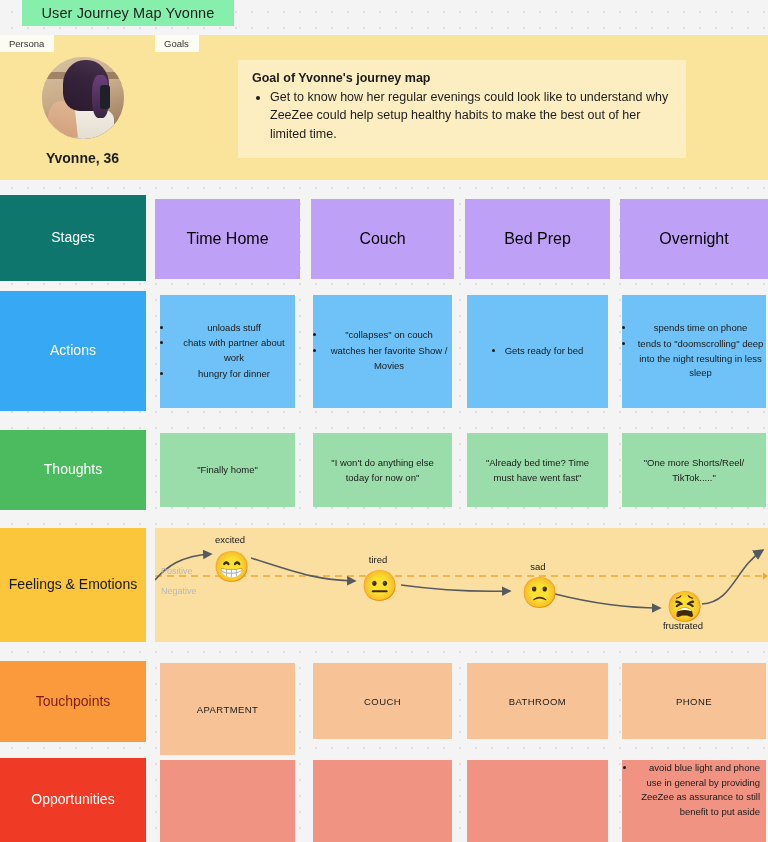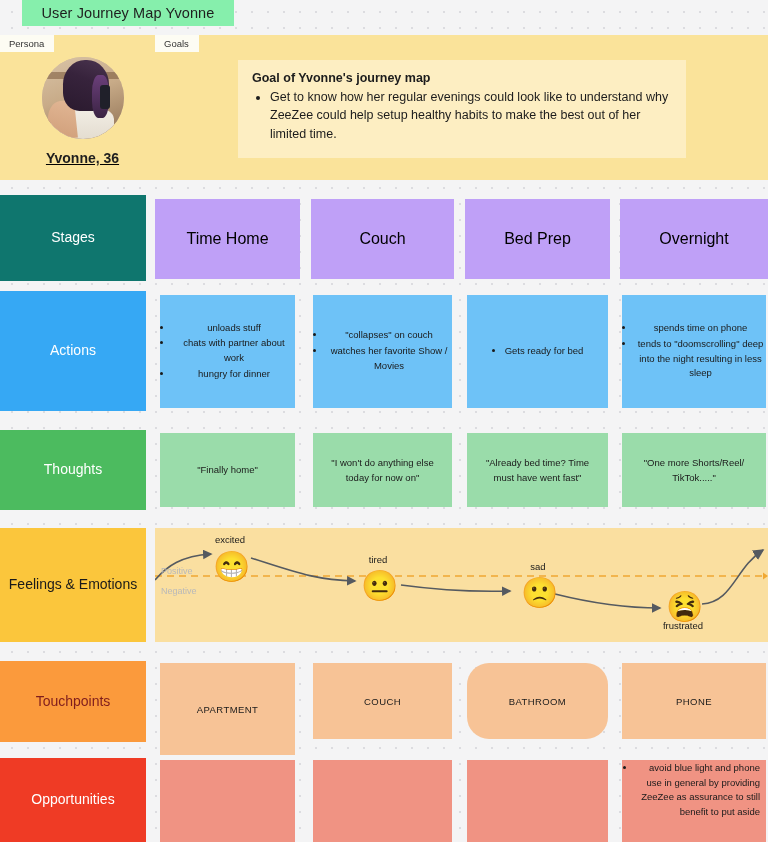--- a/index.html
+++ b/index.html
@@ -70,21 +70,20 @@
     font-size: 9.5px;
     color: #333;
   }
   .persona-inner {
     position: absolute;
     left: 0; right: 0;
     top: 22px;
     display: flex;
     flex-direction: column;
     align-items: center;
-    text-decoration: underline;
   }
   .avatar {
     width: 82px;
     height: 82px;
     border-radius: 50%;
     overflow: hidden;
     position: relative;
     background: #cbb79d;
   }
   .avatar .bg-wall {
@@ -370,21 +369,21 @@
     <div class="emo-caption" style="left:488px;top:92px;">frustrated</div>
     <div class="emoji" style="left:511px;top:62px;">😫</div>
   </div>
 
   <div class="cell cell-center" style="left: 160px; top: 663px; width: 135px; height: 92px; background: rgb(247, 195, 150);">
     <span class="touch-label">APARTMENT</span>
   </div>
   <div class="cell cell-center" style="left: 313px; top: 663px; width: 139px; height: 76px; background: rgb(247, 195, 150);">
     <span class="touch-label">COUCH</span>
   </div>
-  <div class="cell cell-center" style="left: 467px; top: 663px; width: 141px; height: 76px; background: rgb(247, 195, 150); border-radius: 22px;">
+  <div class="cell cell-center" style="left: 467px; top: 663px; width: 141px; height: 76px; background: rgb(247, 195, 150);">
     <span class="touch-label">BATHROOM</span>
   </div>
   <div class="cell cell-center" style="left: 622px; top: 663px; width: 144px; height: 76px; background: rgb(247, 195, 150);">
     <span class="touch-label">PHONE</span>
   </div>
 
   <div class="cell" style="left: 160px; top: 760px; width: 135px; height: 82px; background: rgb(240, 147, 131);"></div>
   <div class="cell" style="left: 313px; top: 760px; width: 139px; height: 82px; background: rgb(240, 147, 131);"></div>
   <div class="cell" style="left: 467px; top: 760px; width: 141px; height: 82px; background: rgb(240, 147, 131);"></div>
   <div class="cell" style="left: 622px; top: 760px; width: 144px; height: 82px; background: rgb(240, 147, 131);">

